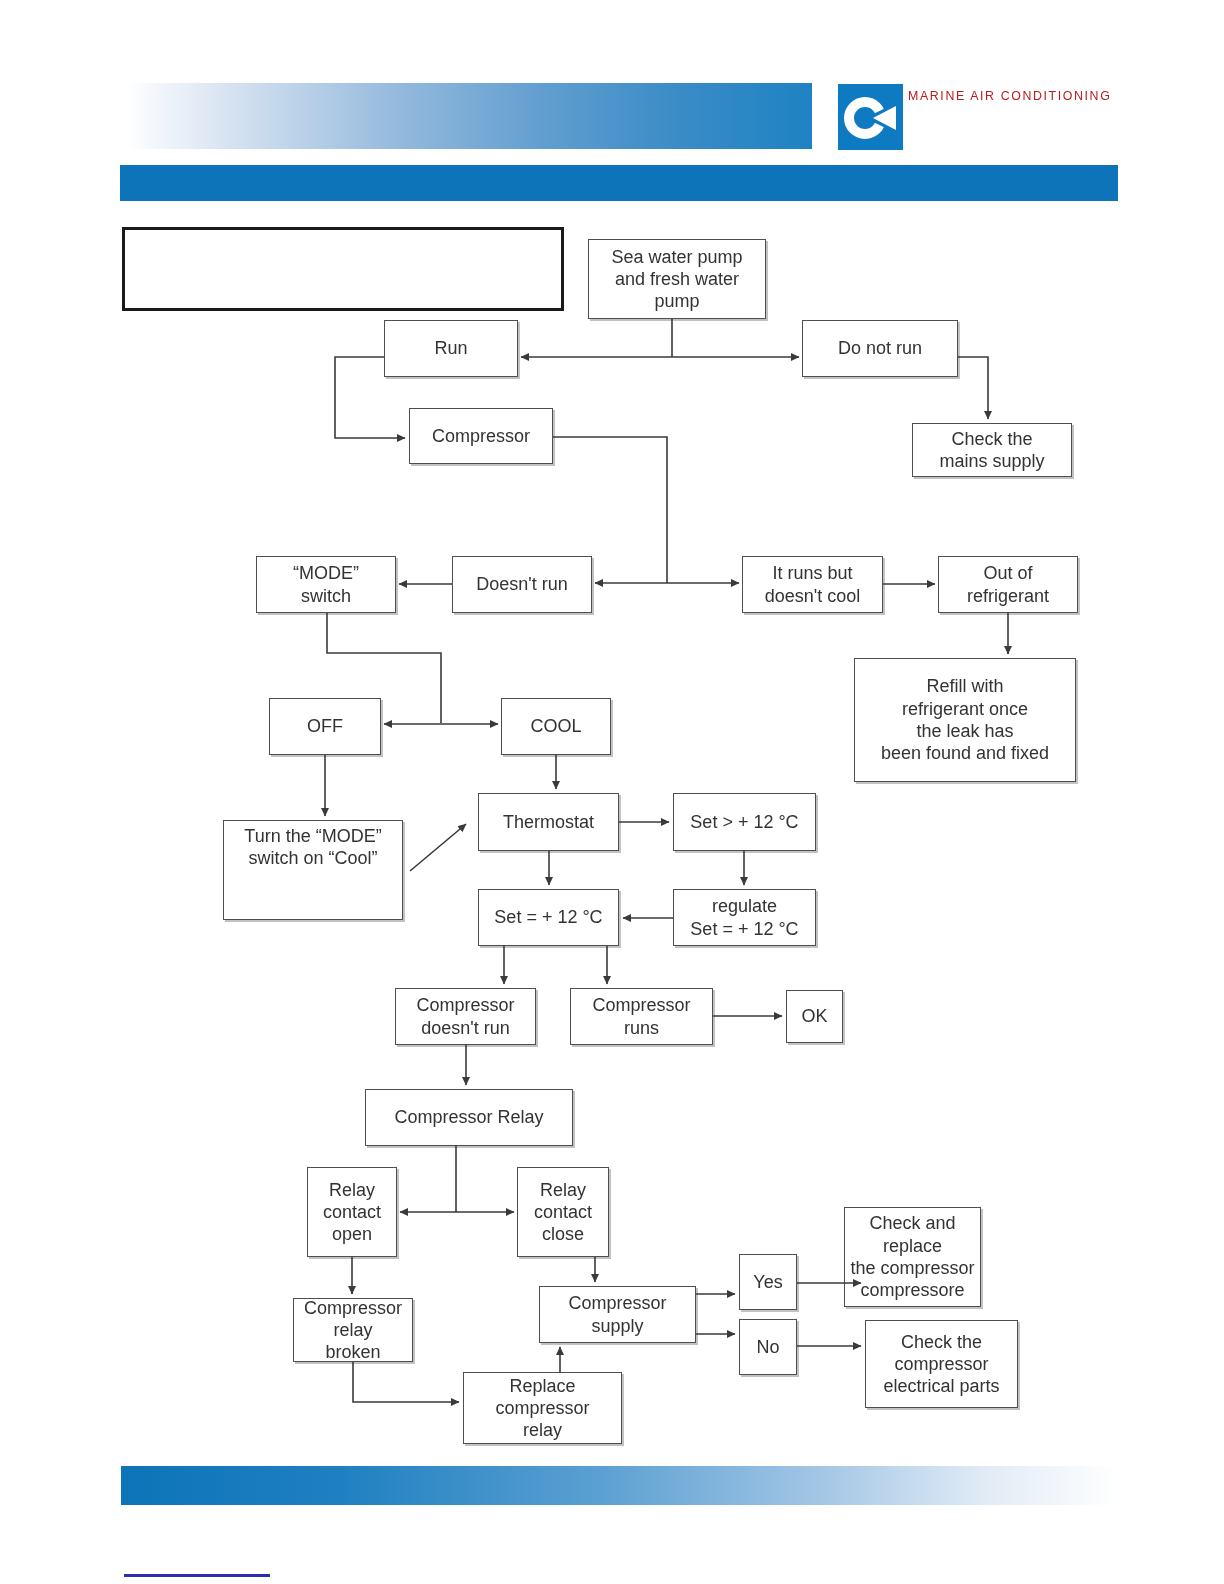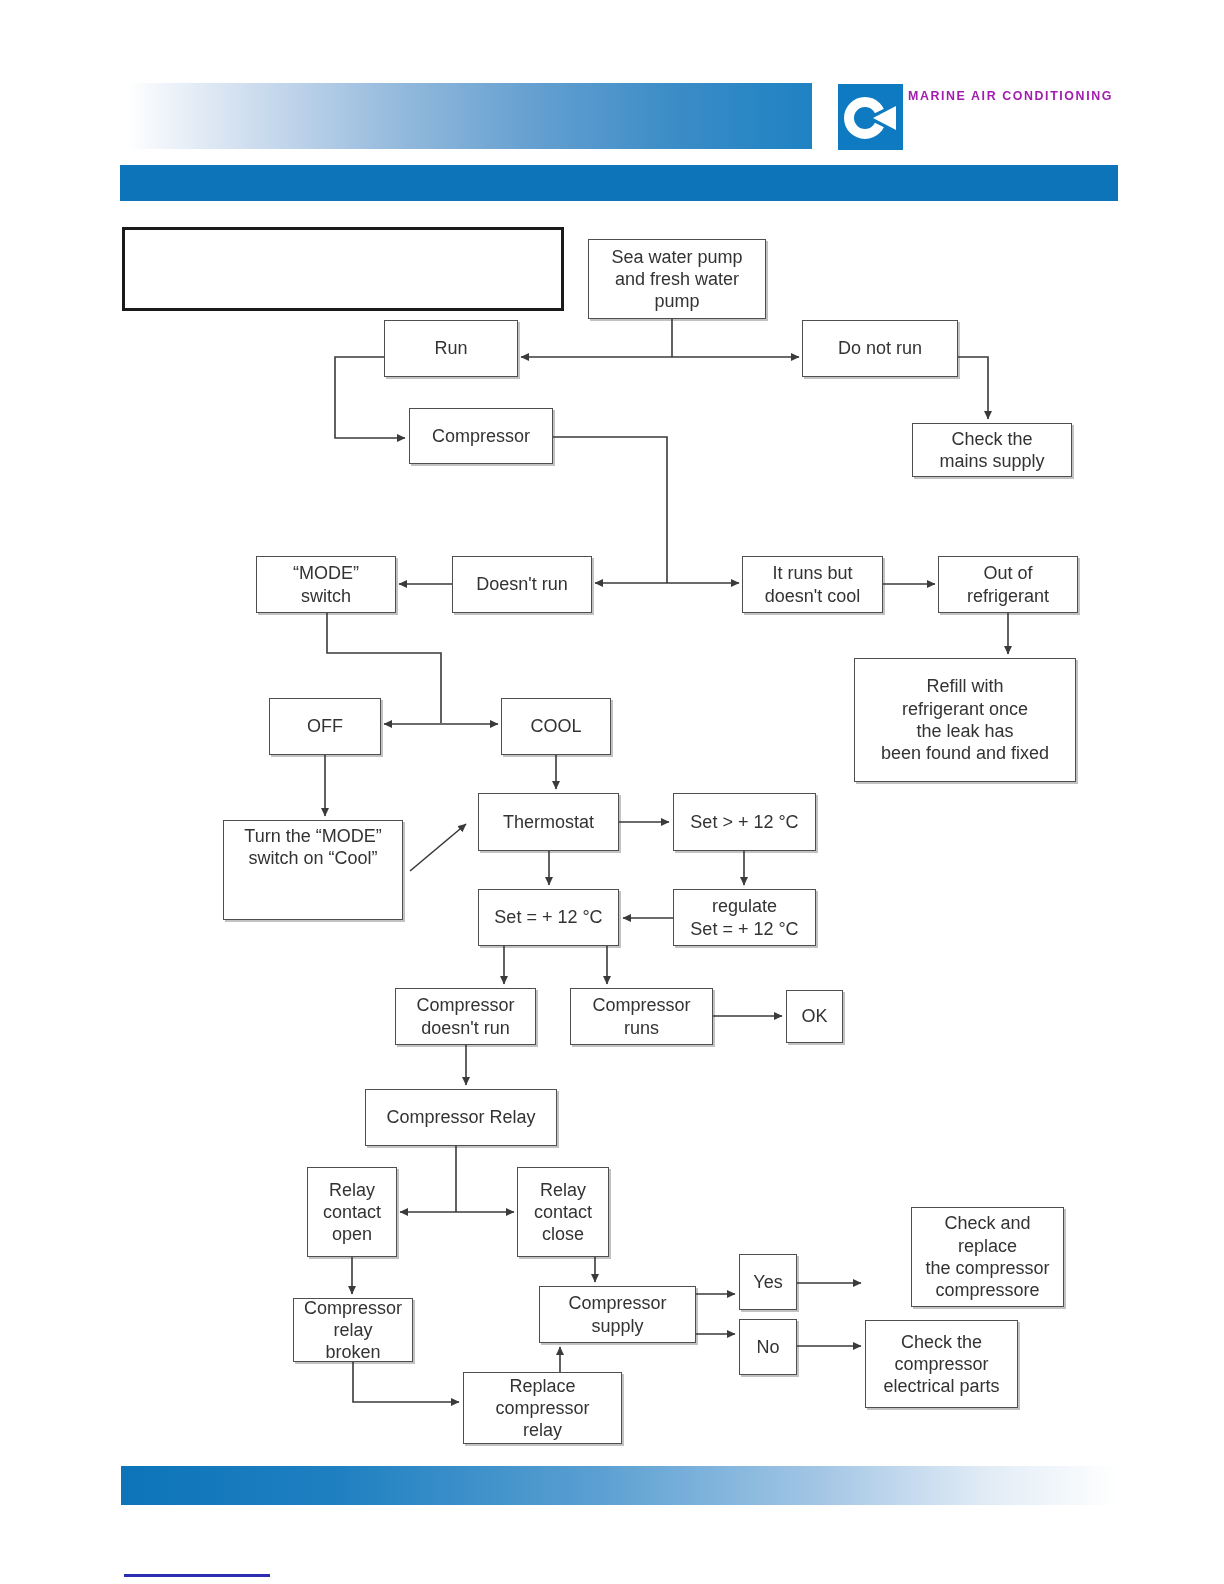--- a/index.html
+++ b/index.html
@@ -14,21 +14,21 @@
     background:linear-gradient(to right,#ffffff 0%,#eef3f9 6%,#c9daed 20%,#93b9dc 40%,#639fd0 60%,#3b8cc7 80%,#1e82c3 100%);
   }
   .logo-square{position:absolute;left:838px;top:84px;width:65px;height:66px;}
   .brand-block{position:absolute;left:908px;top:88px;width:200px;}
   .brand-word{
     font-size:41px;font-weight:bold;letter-spacing:-1.5px;color:#0e7ac1;
     line-height:1.05;white-space:nowrap;
   }
   .brand-word sup{font-size:13px;font-weight:bold;vertical-align:18px;letter-spacing:0;}
   .brand-tagline{
-    font-size:12.4px;font-weight:bold;letter-spacing:1.6px;color:#a21caf;
+    font-size:12.4px;font-weight:normal;letter-spacing:1.6px;color:#b91c1c;
     margin-top:1px;white-space:nowrap;
   }
   .solid-blue-bar{
     position:absolute;left:120px;top:165px;width:998px;height:36px;
     background:#0d74b9;
   }
   
   .bottom-gradient-bar{
     position:absolute;left:121px;top:1466px;width:998px;height:39px;
     background:linear-gradient(to right,#0d74b9 0%,#1f80c1 22%,#5ba0d2 48%,#a3c6e5 70%,#e2ecf6 87%,#ffffff 100%);
@@ -98,35 +98,35 @@
 <div class="node node--top" style="left:223px;top:820px;width:180px;height:100px">Turn the  “MODE”
 switch on “Cool”</div>
 <div class="node" style="left:478px;top:889px;width:141px;height:57px">Set = + 12 °C</div>
 <div class="node" style="left:673px;top:889px;width:143px;height:57px">regulate
 Set = + 12 °C</div>
 <div class="node" style="left:395px;top:988px;width:141px;height:57px">Compressor
 doesn't run</div>
 <div class="node" style="left:570px;top:988px;width:143px;height:57px">Compressor
 runs</div>
 <div class="node" style="left:786px;top:990px;width:57px;height:53px">OK</div>
-<div class="node" style="left:365px;top:1089px;width:192px;height:57px">Compressor Relay</div>
+<div class="node" style="left:365px;top:1089px;width:208px;height:57px">Compressor Relay</div>
 <div class="node" style="left:307px;top:1167px;width:90px;height:90px">Relay
 contact
 open</div>
 <div class="node" style="left:517px;top:1167px;width:92px;height:90px">Relay
 contact
 close</div>
 <div class="node" style="left:293px;top:1298px;width:120px;height:64px">Compressor
 relay
 broken</div>
 <div class="node" style="left:539px;top:1286px;width:157px;height:57px">Compressor
 supply</div>
 <div class="node" style="left:739px;top:1254px;width:58px;height:56px">Yes</div>
 <div class="node" style="left:739px;top:1319px;width:58px;height:56px">No</div>
-<div class="node" style="left:911px;top:1207px;width:153px;height:100px">Check and
+<div class="node" style="left:844px;top:1207px;width:137px;height:100px">Check and
 replace
 the compressor
 compressore</div>
 <div class="node" style="left:865px;top:1320px;width:153px;height:88px">Check the
 compressor
 electrical parts</div>
 <div class="node" style="left:463px;top:1372px;width:159px;height:72px">Replace
 compressor
 relay</div>
 

